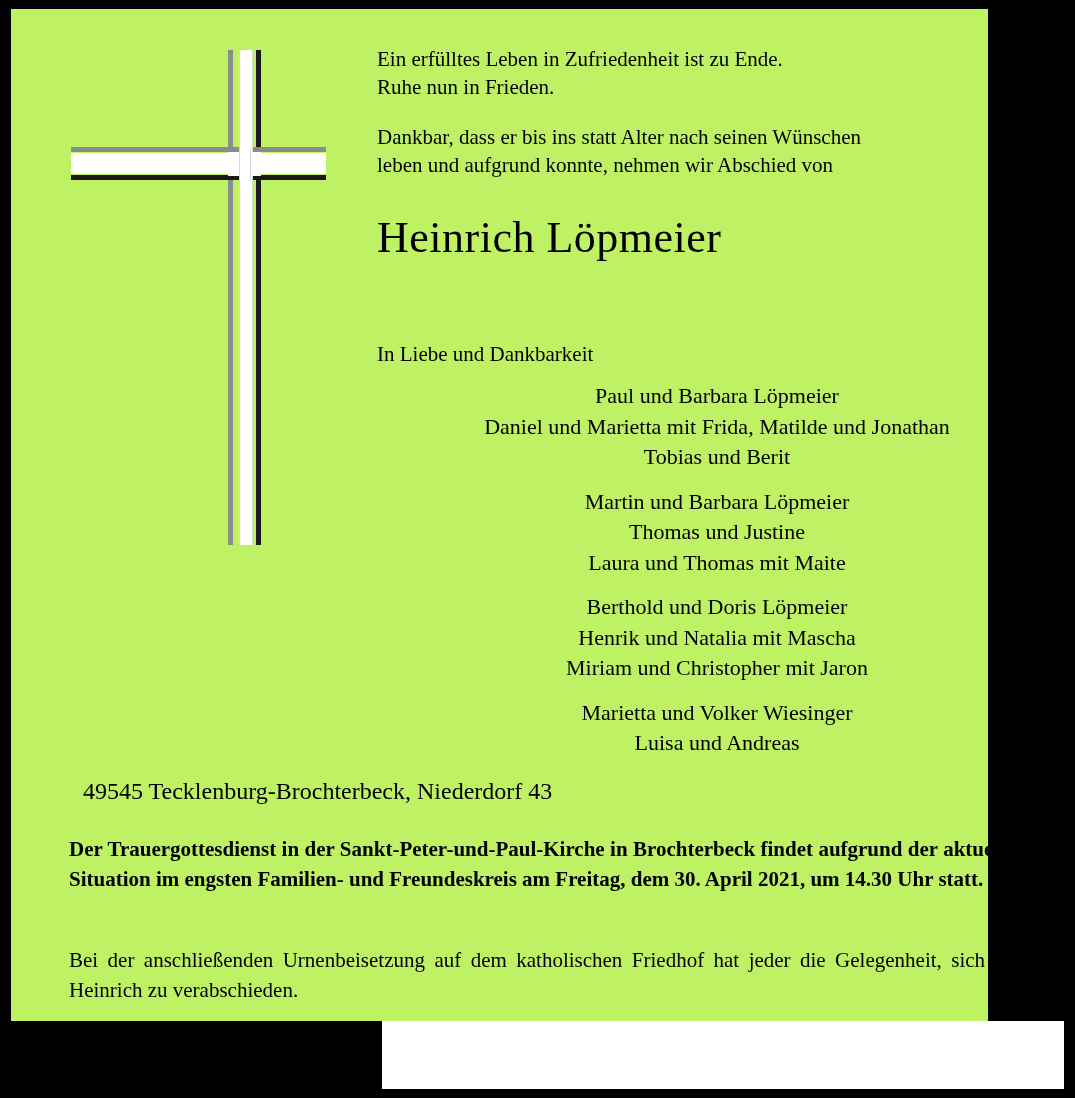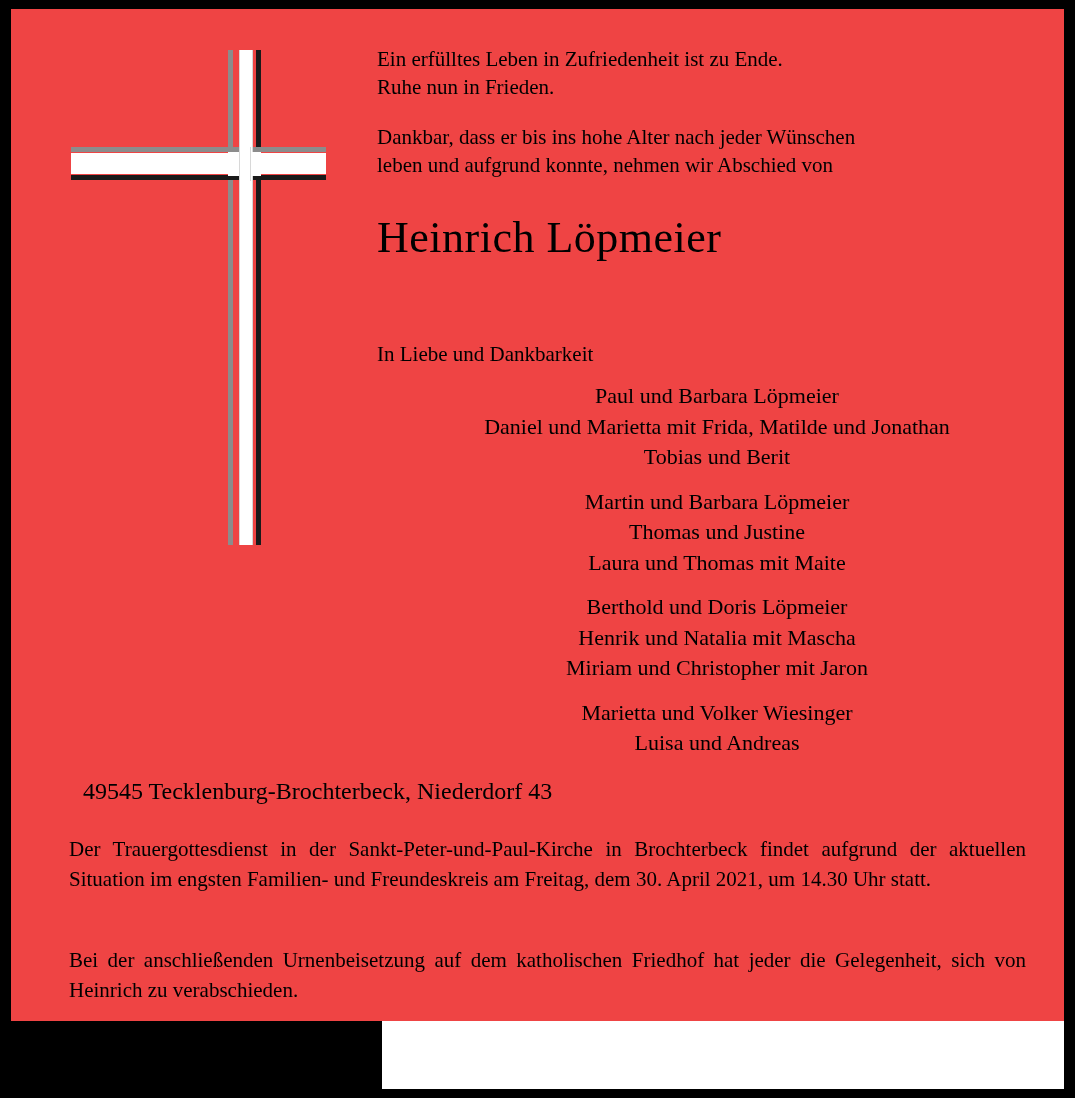--- a/index.html
+++ b/index.html
@@ -21,23 +21,23 @@
     height: 1098px;
     background: #000000;
     box-sizing: border-box;
   }
 
   
   .paper {
     position: absolute;
     left: 11px;
     top: 9px;
-    width: 1053px;
+    width: 977px;
     height: 1012px;
-    background: #ef4444;
+    background: #bef264;
   }
 
   
   .bottom-band {
     position: absolute;
     left: 0;
     top: 1021px;
     width: 1075px;
     height: 77px;
     background: #000000;
@@ -201,20 +201,21 @@
 
   .service {
     position: absolute;
     left: 58px;
     top: 825px;
     width: 957px;
     font-size: 21px;
     line-height: 30px;
     text-align: justify;
     text-justify: inter-word;
+    font-weight: bold;
   }
 
   .burial {
     position: absolute;
     left: 58px;
     top: 936px;
     width: 957px;
     font-size: 21px;
     line-height: 30px;
     text-align: justify;
@@ -238,21 +239,21 @@
       <div class="cross-v-mid"></div>
       <div class="cross-center-fix-v"></div>
       <div class="cross-center-line-l"></div>
       <div class="cross-center-line-r"></div>
     </div>
 
     <div class="intro">
       <p>Ein erfülltes Leben in Zufriedenheit ist zu Ende.</p>
       <p>Ruhe nun in Frieden.</p>
       <div class="gap"></div>
-      <p>Dankbar, dass er bis ins hohe Alter nach jeder Wünschen</p>
+      <p>Dankbar, dass er bis ins statt Alter nach seinen Wünschen</p>
       <p>leben und aufgrund konnte, nehmen wir Abschied von</p>
     </div>
 
     <div class="name">Heinrich Löpmeier</div>
 
 
     <div class="dedication">In Liebe und Dankbarkeit</div>
 
     <div class="families">
       <div class="family-group">

